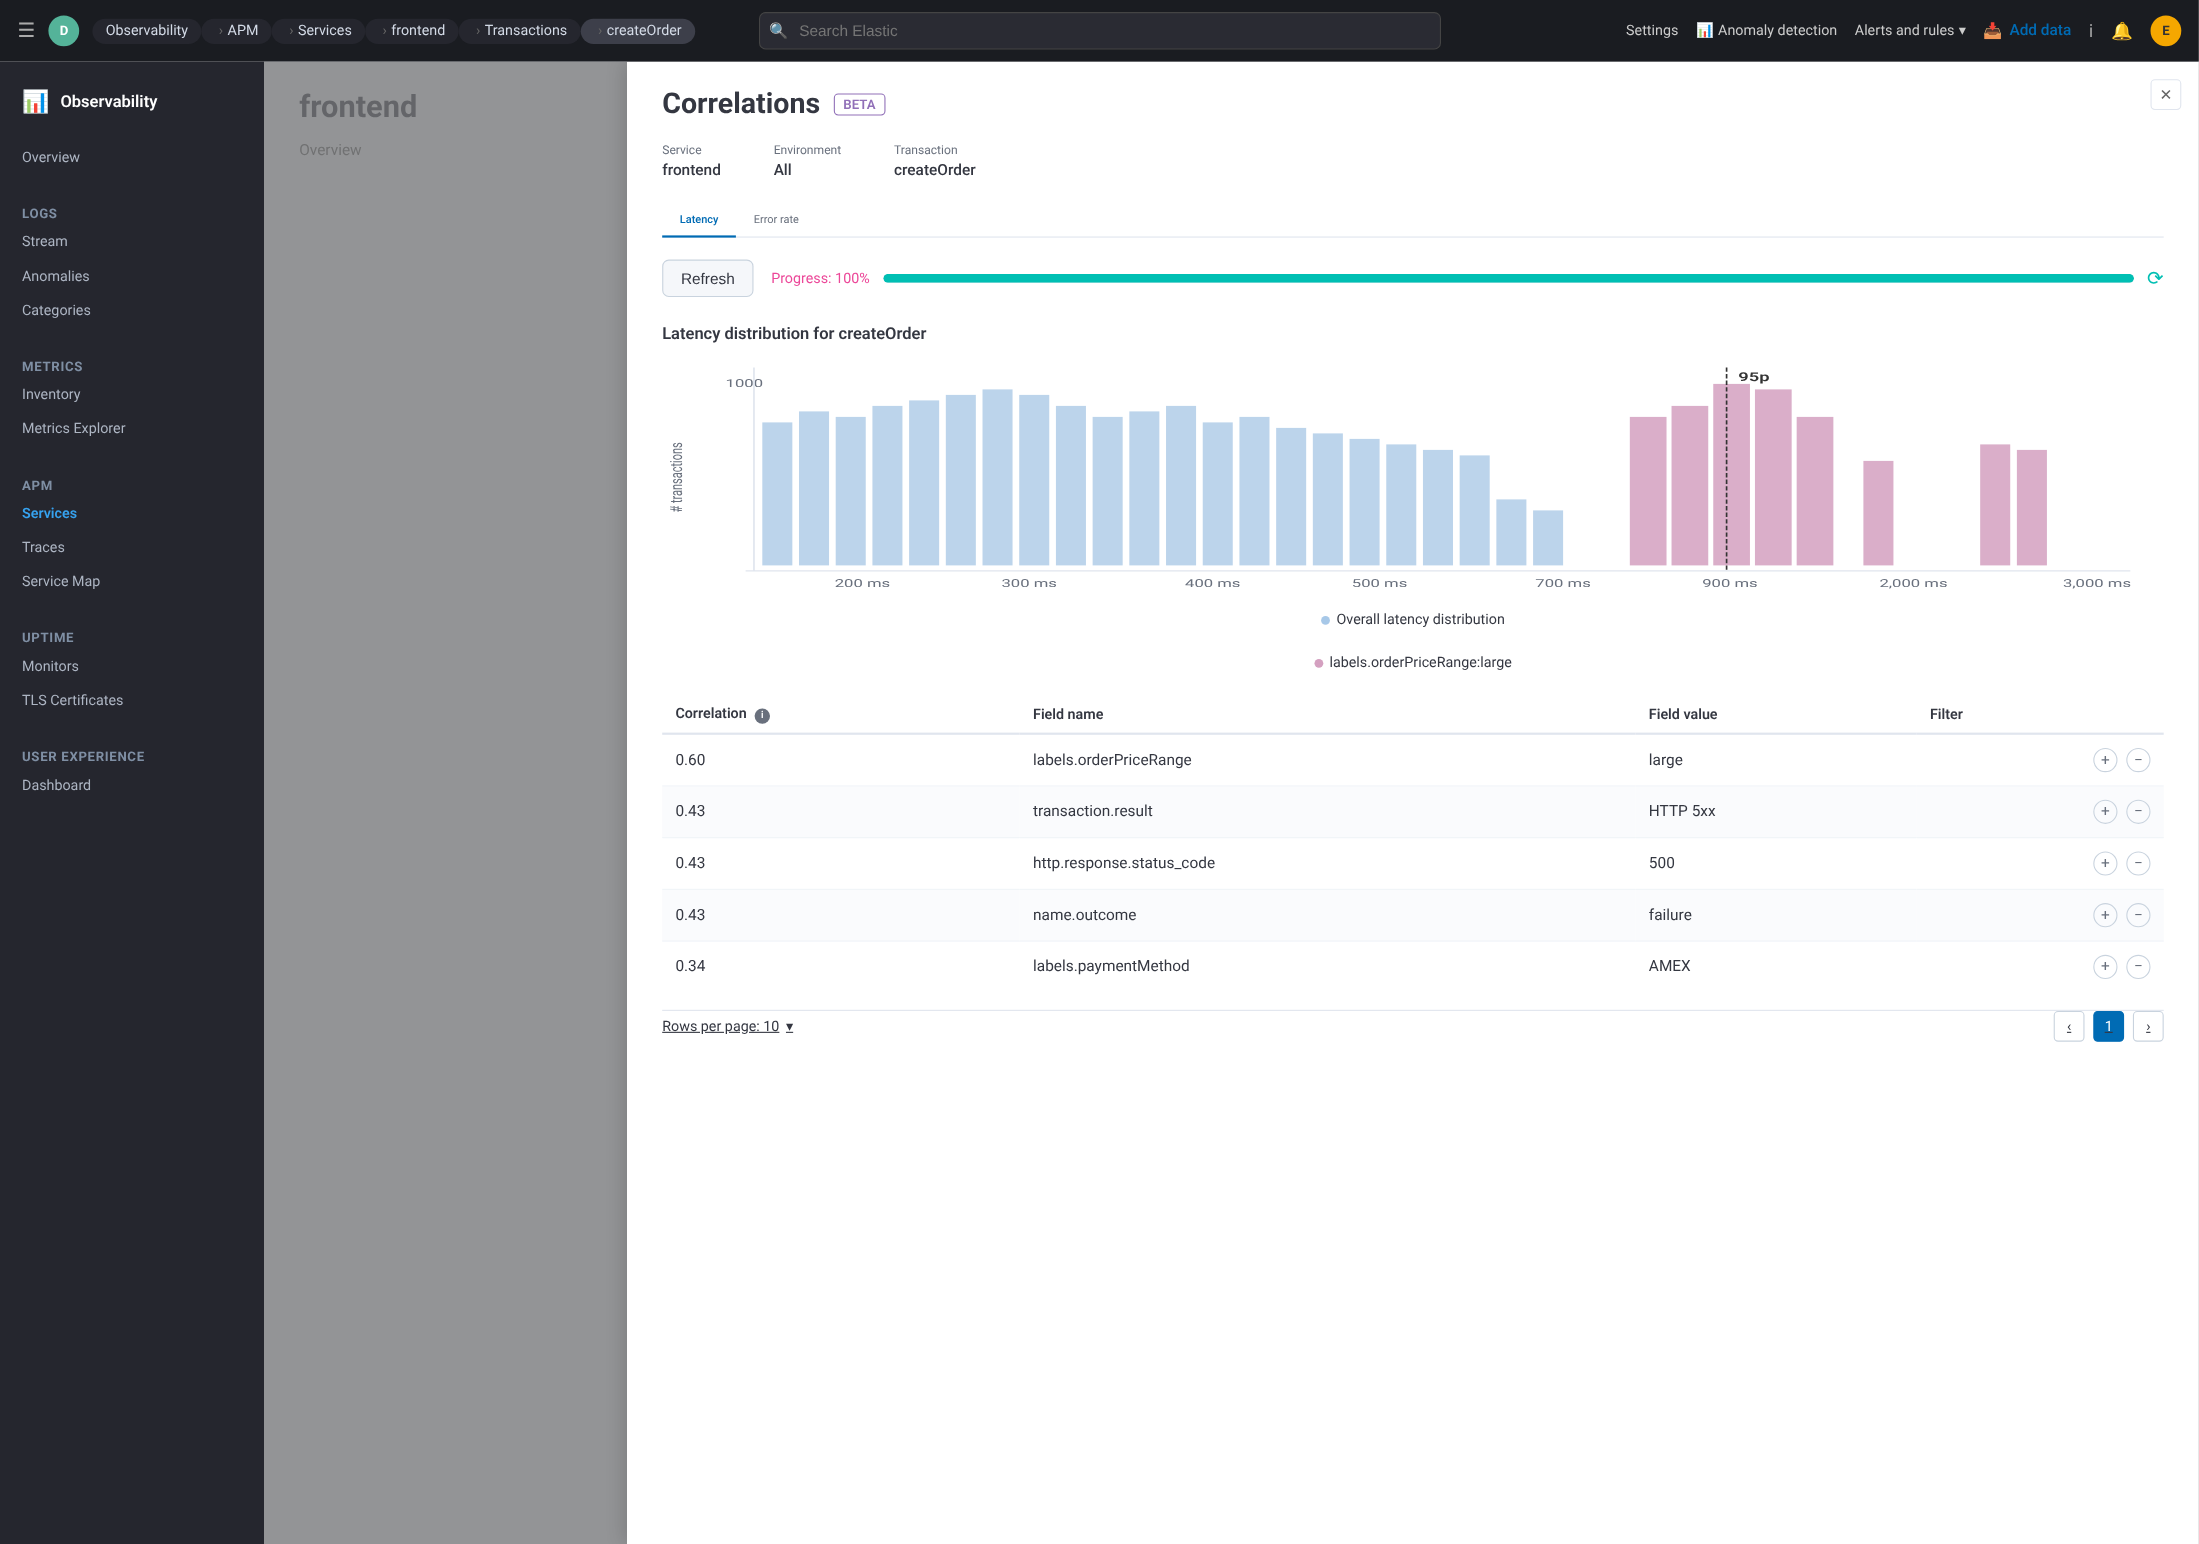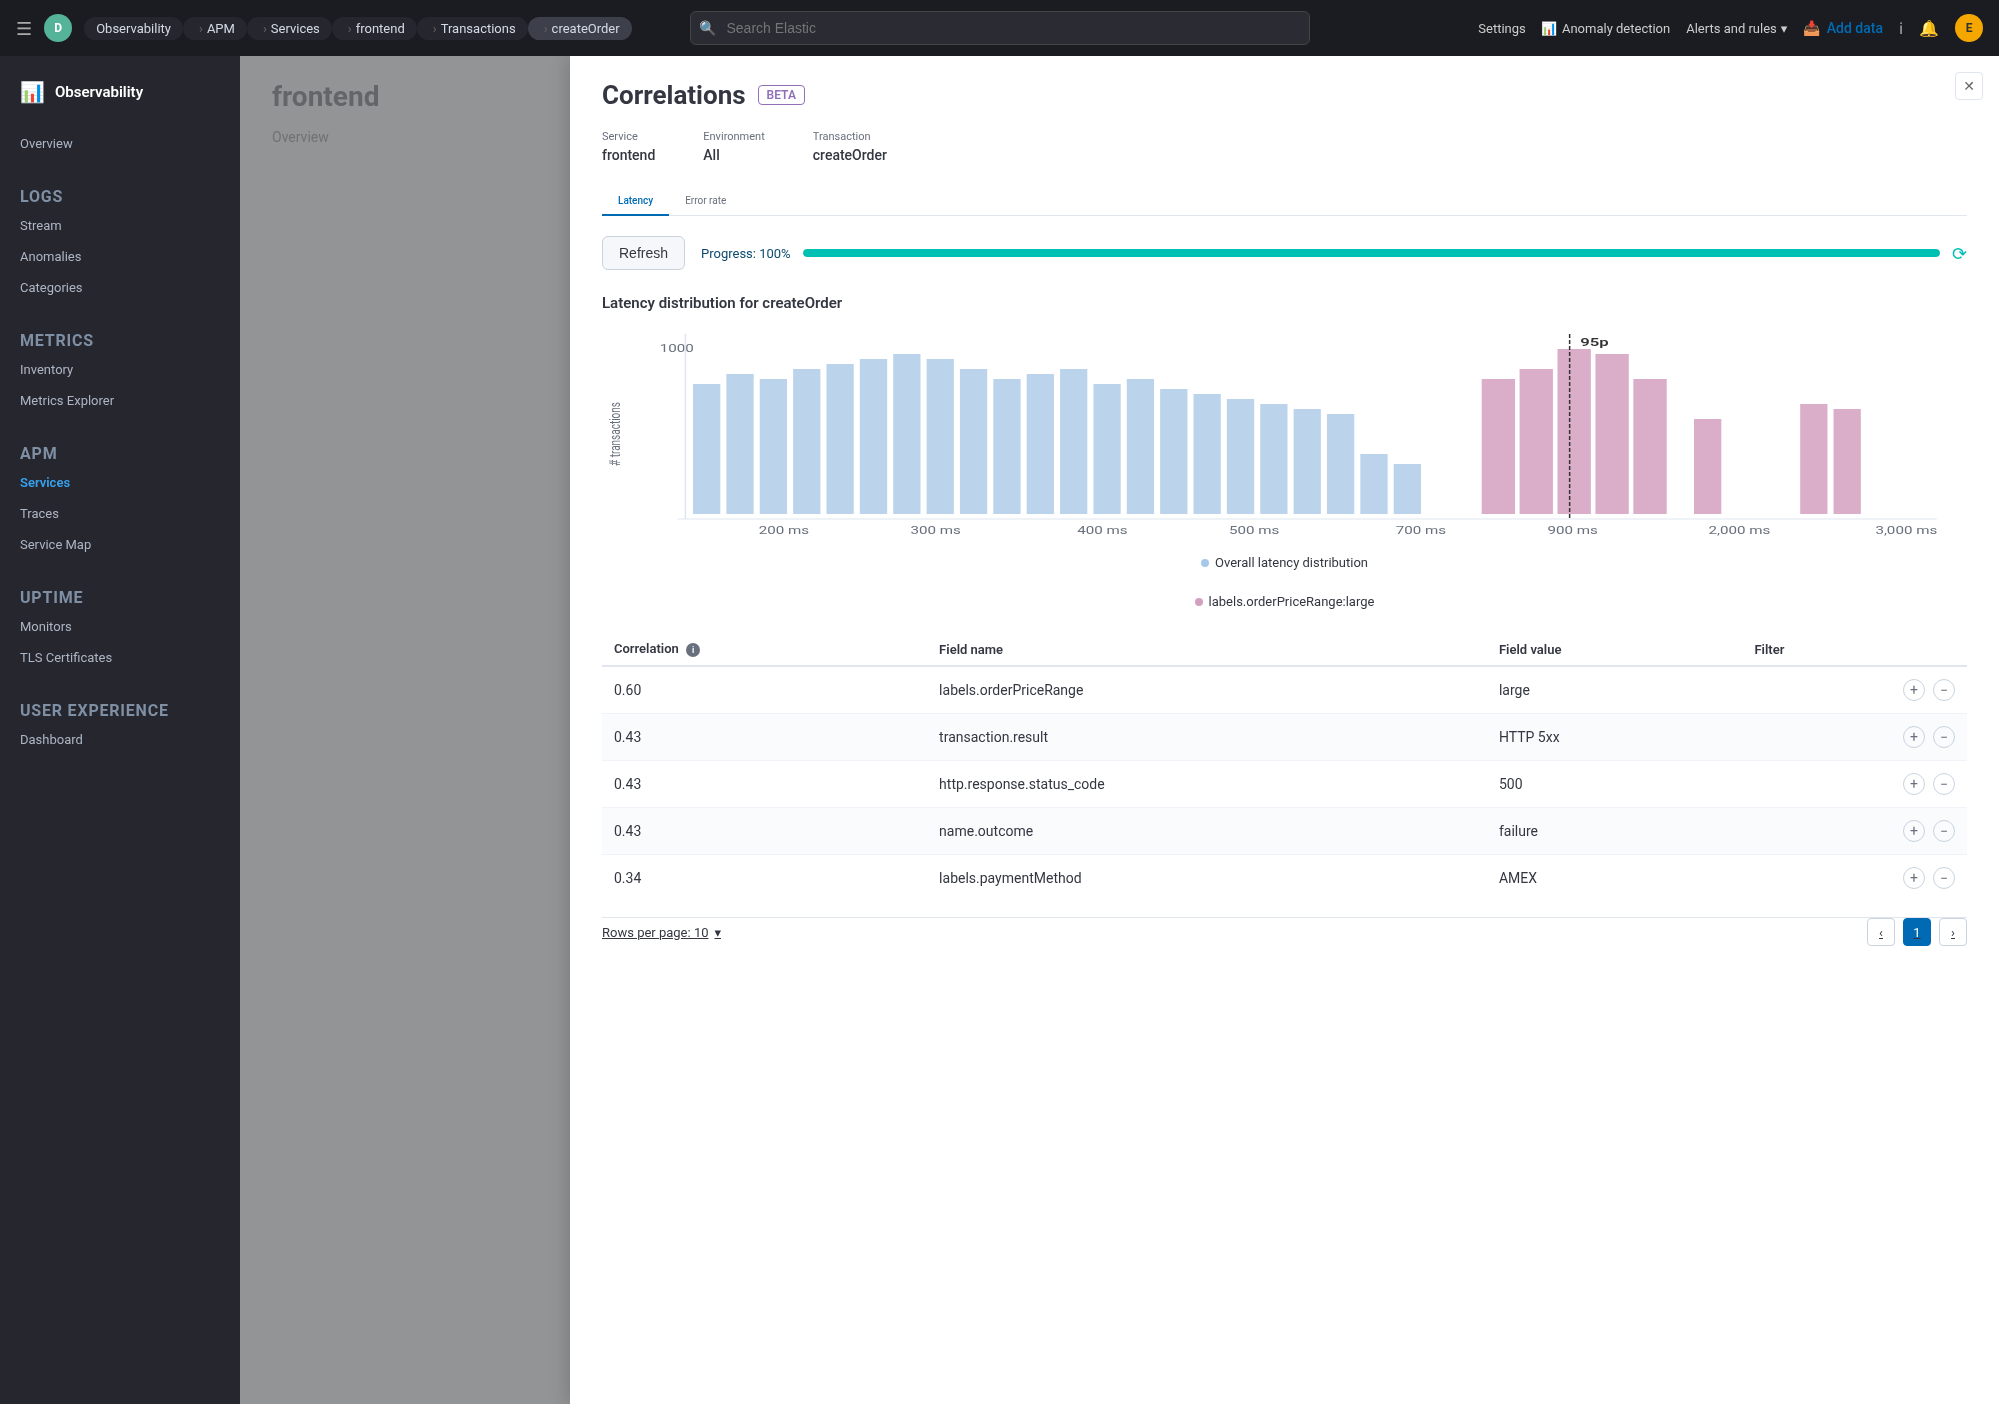--- a/index.html
+++ b/index.html
@@ -96,21 +96,21 @@
     .sidebar-brand-icon { font-size: 20px; }
     .sidebar-section { padding: 8px 0; }
     .sidebar-section-item {
       padding: 8px 20px;
       font-size: 13px; color: #adb5c3;
       cursor: pointer;
     }
     .sidebar-section-item.active { color: #36a2ef; font-weight: 600; }
     .sidebar-group-label {
       padding: 12px 20px 4px;
-      font-size: 16px; font-weight: 700;
+      font-size: 12px; font-weight: 700;
       color: #7f8fa4; text-transform: uppercase; letter-spacing: 0.05em;
     }
 
     
     .main-content {
       flex: 1;
       overflow-y: auto;
       background: #f5f7fa;
       position: relative;
     }
@@ -195,21 +195,21 @@
       border-radius: 6px;
       padding: 8px 16px;
       font-size: 14px;
       cursor: pointer;
       color: #343741;
       white-space: nowrap;
     }
     .progress-wrapper {
       display: flex; align-items: center; gap: 12px; flex: 1;
     }
-    .progress-text { font-size: 13px; color: #0c4a6e; white-space: nowrap; }
+    .progress-text { font-size: 13px; color: #ec4899; white-space: nowrap; }
     .progress-bar-track {
       flex: 1; height: 8px; background: #e0e5ee; border-radius: 4px; overflow: hidden;
     }
     .progress-bar-fill { height: 100%; background: #00bfb3; border-radius: 4px; }
     .progress-icon { color: #00bfb3; font-size: 18px; cursor: pointer; }
 
     
     .chart-section { margin-bottom: 24px; }
     .chart-title { font-size: 15px; font-weight: 600; margin-bottom: 12px; color: #343741; }
 

